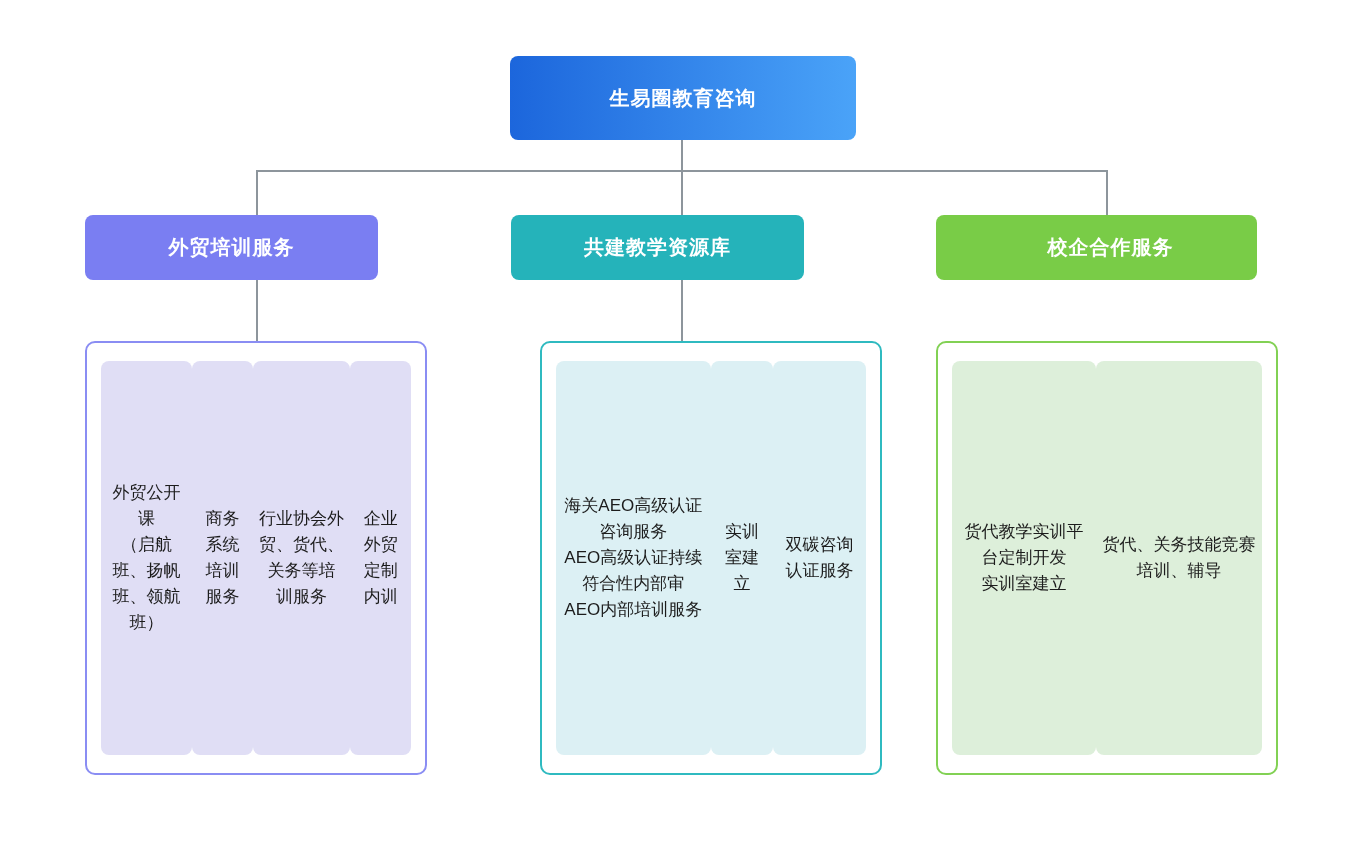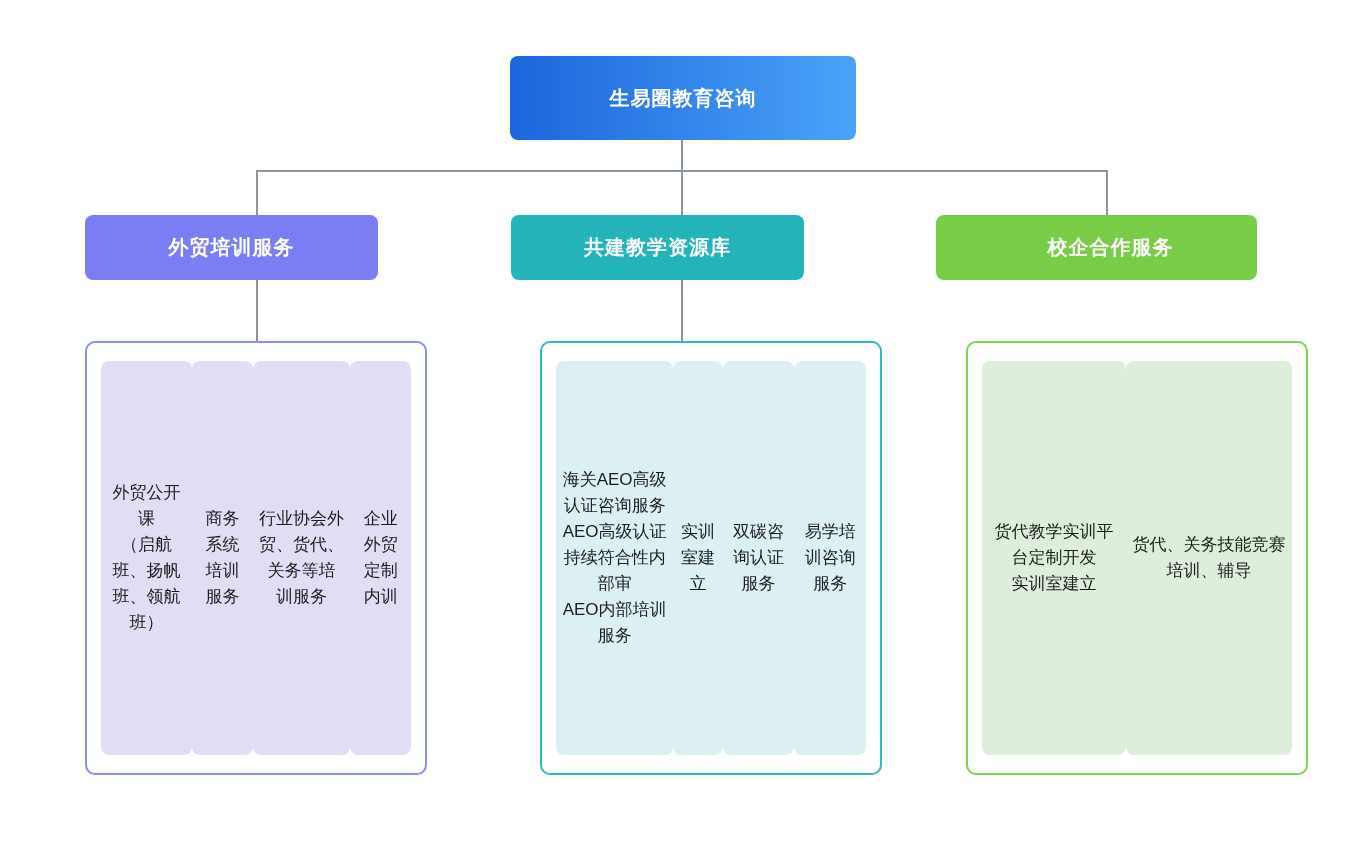--- a/index.html
+++ b/index.html
@@ -122,27 +122,26 @@
 
   
   <div class="branch" style="--hc: #25b3ba; --bc: #2fbac0; --ibg: #dcf0f4;">
     <div class="hdr" style="left:511px;">共建教学资源库</div>
     <div class="box" style="left:540px;">
       <div class="item">海关AEO高级认证咨询服务
 AEO高级认证持续符合性内部审
 AEO内部培训服务</div>
       <div class="item">实训室建立</div>
       <div class="item">双碳咨询认证服务</div>
-      <div class="item">易学培训咨询服务</div>
     </div>
   </div>
 
   
   <div class="branch" style="--hc: #79cc47; --bc: #82d154; --ibg: #ddefda;">
     <div class="hdr" style="left:936px;padding-left:28px;">校企合作服务</div>
-    <div class="box" style="left:966px;justify-content:space-between;">
+    <div class="box" style="left:936px;justify-content:space-between;">
       <div class="item">货代教学实训平台定制开发
 实训室建立</div>
       <div class="item">货代、关务技能竞赛培训、辅导</div>
     </div>
   </div>
 
 </div>
 
 </body></html>

